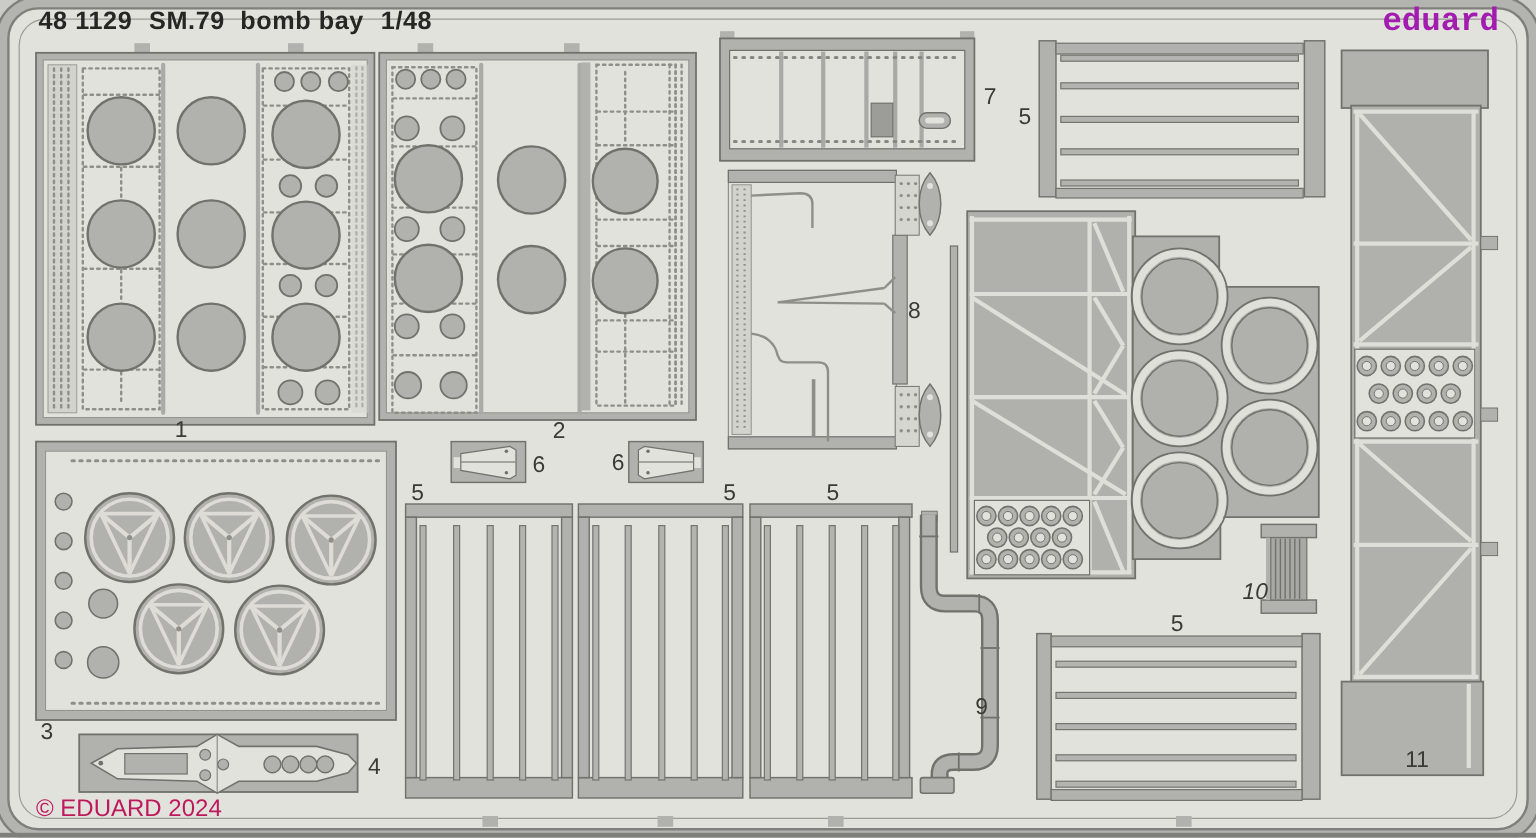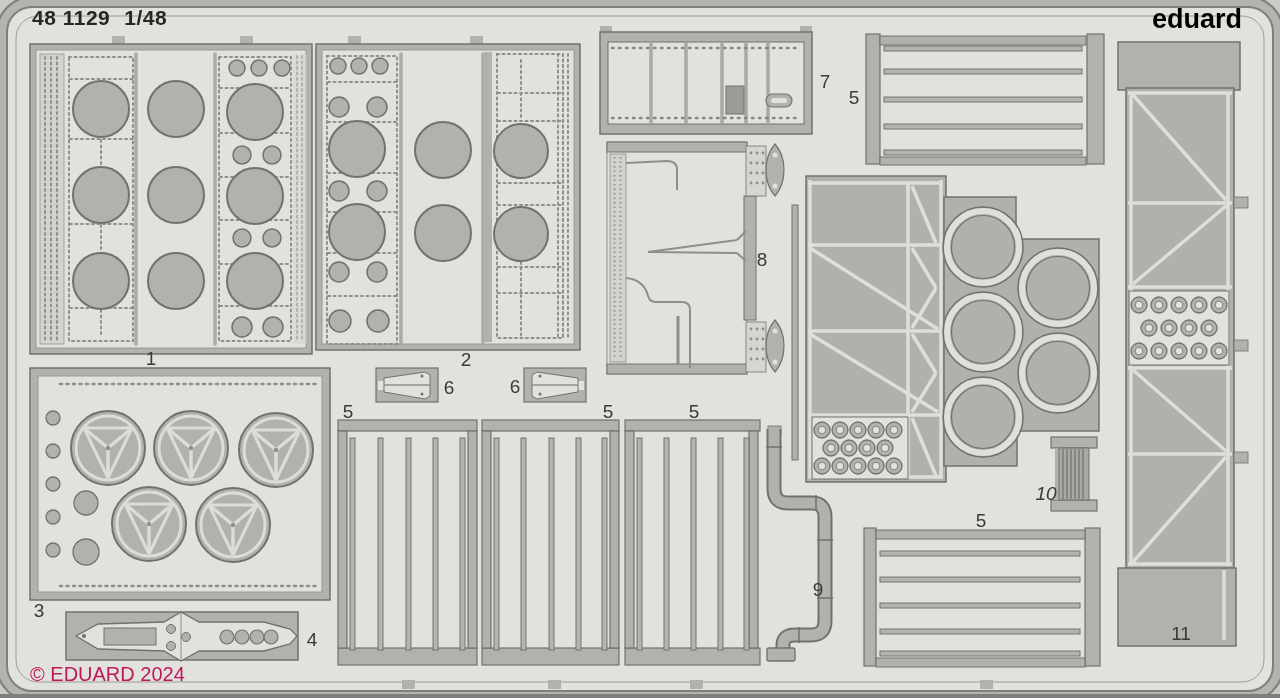--- a/index.html
+++ b/index.html
@@ -2,22 +2,22 @@
 <html><head>
 <meta charset="utf-8">
 <style>
   html,body{margin:0;padding:0;background:#9a9a96;}
   #stage{position:relative;width:1280px;height:698px;overflow:hidden;
          background:#cbcbc7;font-family:"Liberation Sans",sans-serif;}
   #fret-svg{position:absolute;left:0;top:0;}
   .txt{position:absolute;color:#2b2b29;white-space:pre;}
   .hdr{top:6px;left:32px;font-size:21px;font-weight:bold;letter-spacing:.5px;
        display:flex;gap:14px;color:#262624;}
-  .brand{top:4px;left:1152px;font-family:Liberation Sans, sans-serif;font-weight:bold;
-         font-size:27px;letter-spacing:0;color:#000000;text-align:right;}
+  .brand{top:4px;left:1152px;font-family:Liberation Mono, monospace;font-weight:bold;
+         font-size:27px;letter-spacing:0;color:#a21caf;text-align:right;}
   .foot{font-size:20px;color:#be185d;}
   .lbl{position:absolute;transform:translate(-50%,-50%);
        font-size:19px;color:#3a3a36;}
 </style>
 </head>
 <body>
 
 <div id="stage">
 
 <svg id="fret-svg" width="1280" height="698" viewBox="0 0 1280 698">
@@ -487,20 +487,21 @@
           <rect x="880" y="577" width="200" height="5"></rect>
       <rect x="880" y="603" width="200" height="5"></rect>
           <rect x="880" y="629" width="200" height="5"></rect>
       <rect x="880" y="651" width="200" height="5"></rect>
     </g>
   </g>
 </svg>
 
 <div class="txt hdr">
   <span>48 1129</span>
+  <span>SM.79  bomb bay</span>
   <span>1/48</span>
 </div>
 
 <div class="txt brand">eduard</div>
 
 <div class="txt foot" style="left:30px;top:663px;">© EDUARD 2024</div>
 
 <span class="lbl" style="left:151px;top:359px;">1</span>
 <span class="lbl" style="left:466px;top:360px;">2</span>
 <span class="lbl" style="left:39px;top:611px;">3</span>

